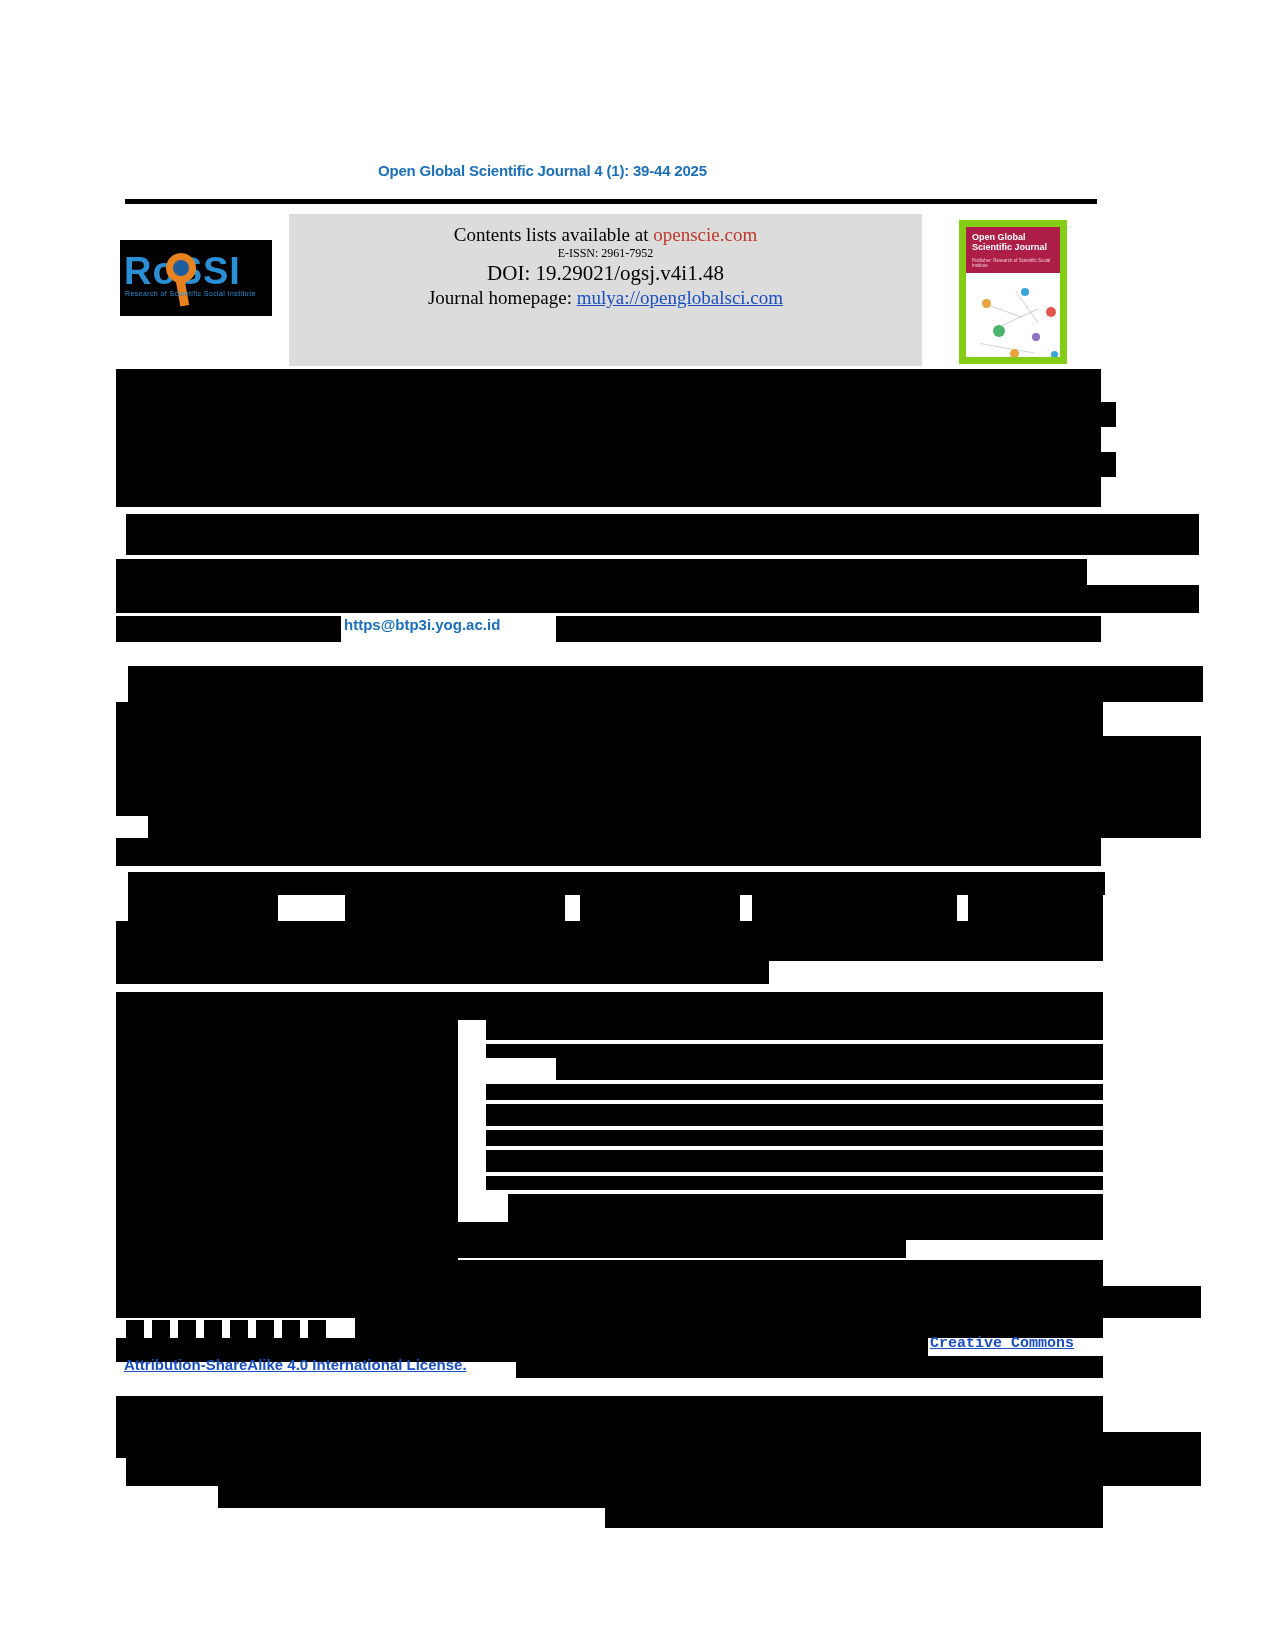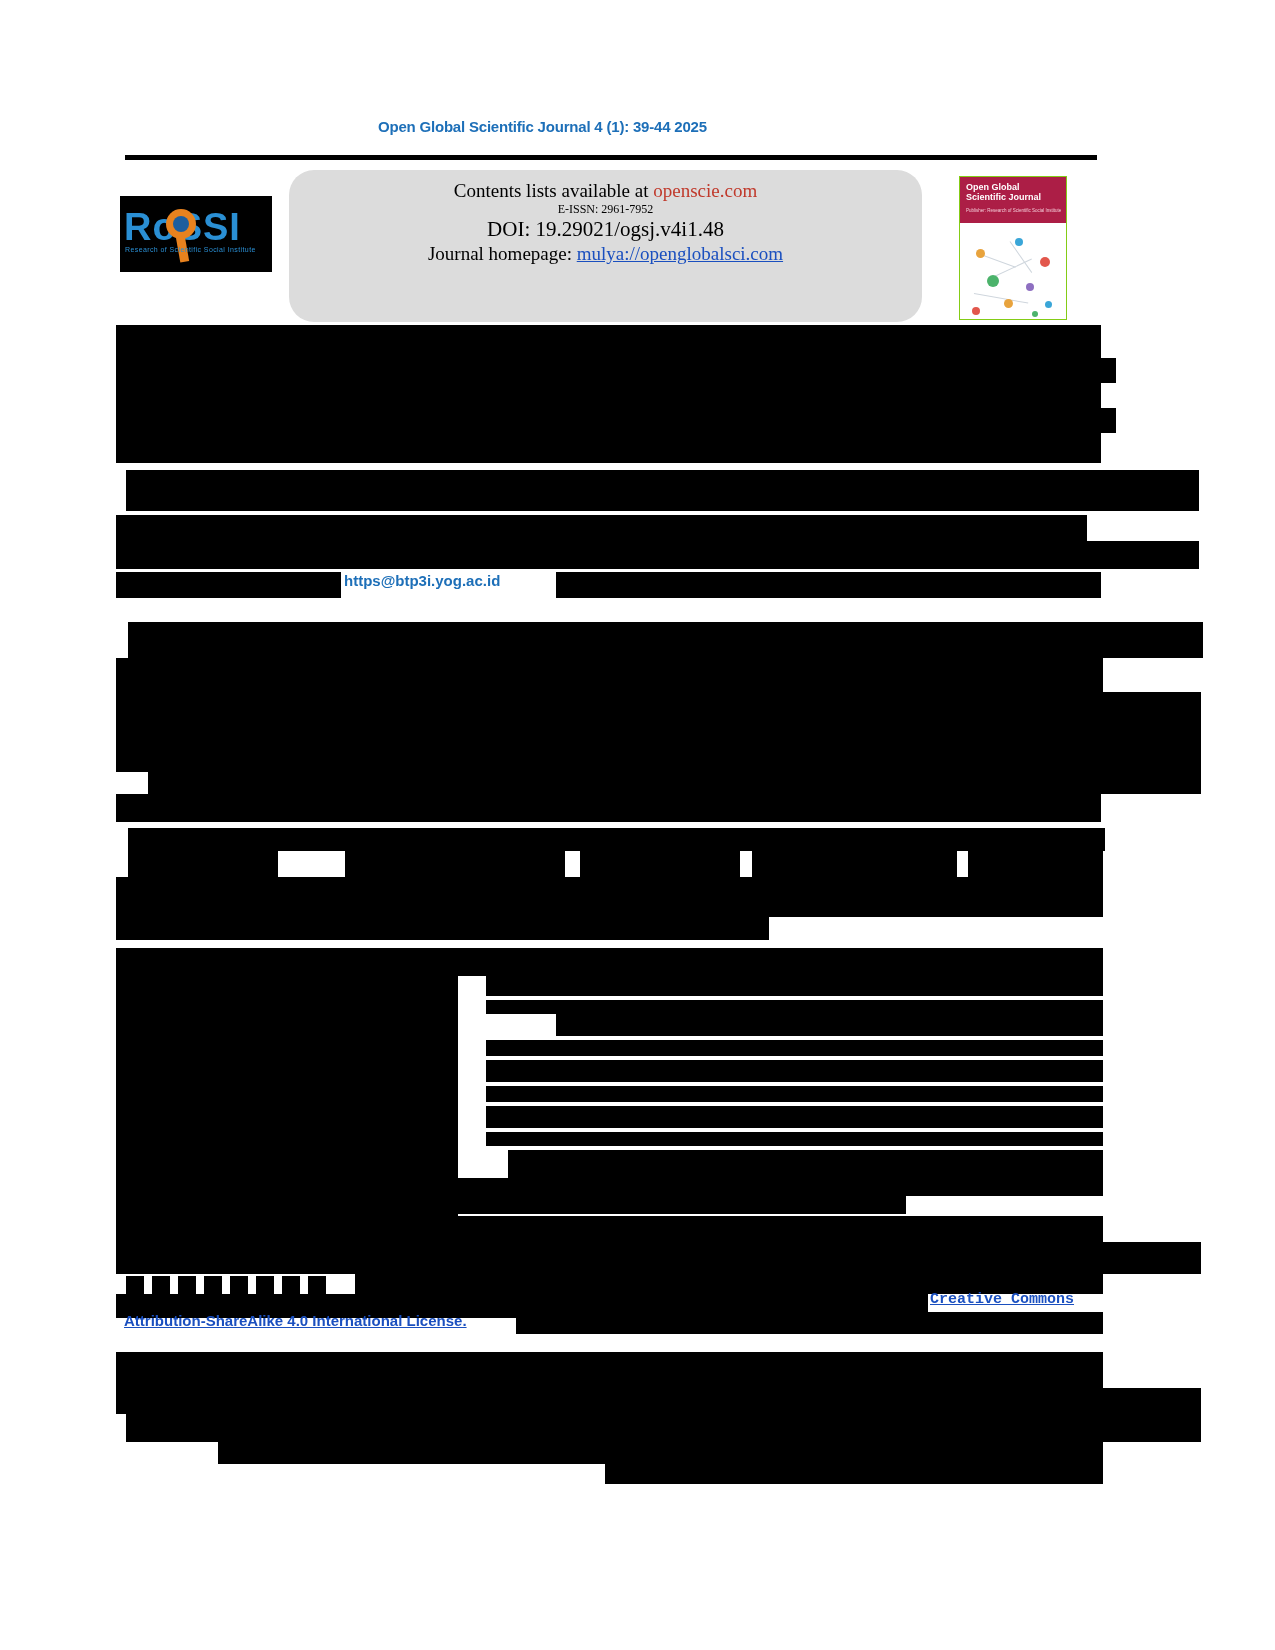--- a/index.html
+++ b/index.html
@@ -12,20 +12,21 @@
     height: 1650px;
     position: relative;
     font-family: "Liberation Serif", serif;
     color: #000;
     overflow: hidden;
   }
 
   .page {
     position: absolute;
     inset: 0;
+    margin-top: 44px;
   }
 
   
   .running-head {
     position: absolute;
     left: 378px;
     top: 118px;
     font-family: "Liberation Sans", sans-serif;
     font-weight: bold;
     font-size: 15px;
@@ -48,21 +49,20 @@
     left: 289px;
     top: 170px;
     width: 633px;
     height: 152px;
     background: #dcdcdc;
     text-align: center;
     font-size: 19px;
     line-height: 1.22;
     padding-top: 9px;
     box-sizing: border-box;
-    border-radius: 25px;
   }
   .masthead .line-contents { font-size: 19px; }
   .masthead a {
     color: #c0392b;
     text-decoration: none;
   }
   .masthead .eissn { font-size: 12px; }
   .masthead .jtitle {
     font-size: 27px;
     margin-top: 3px;
@@ -132,21 +132,21 @@
   }
 
   
   .cover {
     position: absolute;
     left: 959px;
     top: 176px;
     width: 108px;
     height: 144px;
     background: #fdfdfd;
-    border: 1px solid #84cc16;
+    border: 7px solid #84cc16;
     box-sizing: border-box;
     overflow: hidden;
   }
   .cover .cov-top {
     position: absolute;
     left: 0; top: 0;
     width: 100%;
     height: 46px;
     background: #ac1e46;
   }

